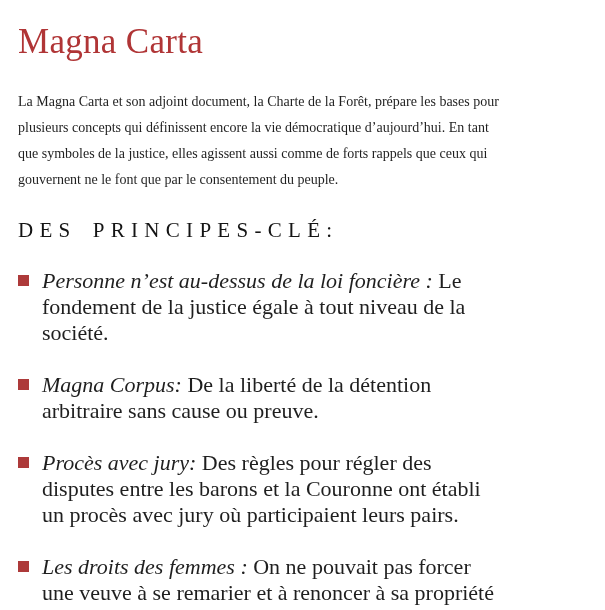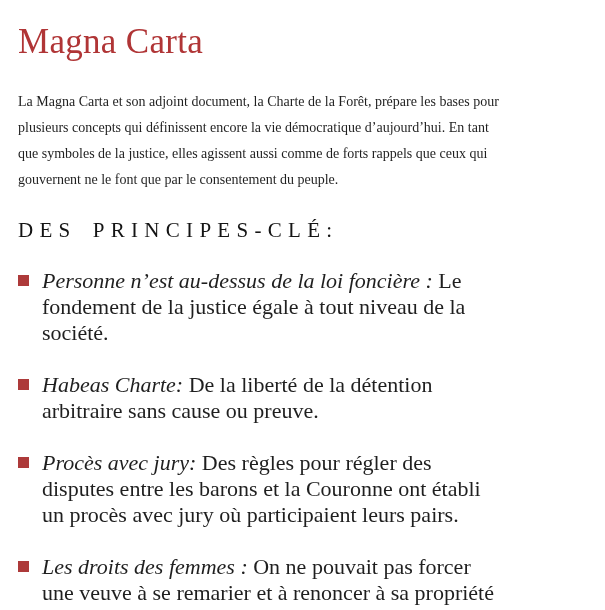--- a/index.html
+++ b/index.html
@@ -87,21 +87,21 @@
   <h2 class="section-heading">DES PRINCIPES-CLÉ:</h2>
 
   <ul class="principles">
     <li>
       <span class="bullet-square"></span>
       <span class="lead">Personne n’est au-dessus de la loi foncière :</span>
       <span class="rest">Le fondement de la justice égale à tout niveau de la société.</span>
     </li>
     <li>
       <span class="bullet-square"></span>
-      <span class="lead">Habeas Charte:</span>
+      <span class="lead">Magna Corpus:</span>
       <span class="rest">De la liberté de la détention arbitraire sans cause ou preuve.</span>
     </li>
     <li>
       <span class="bullet-square"></span>
       <span class="lead">Procès avec jury:</span>
       <span class="rest">Des règles pour régler des disputes entre les barons et la Couronne ont établi un procès avec jury où participaient leurs pairs.</span>
     </li>
     <li>
       <span class="bullet-square"></span>
       <span class="lead">Les droits des femmes :</span>

